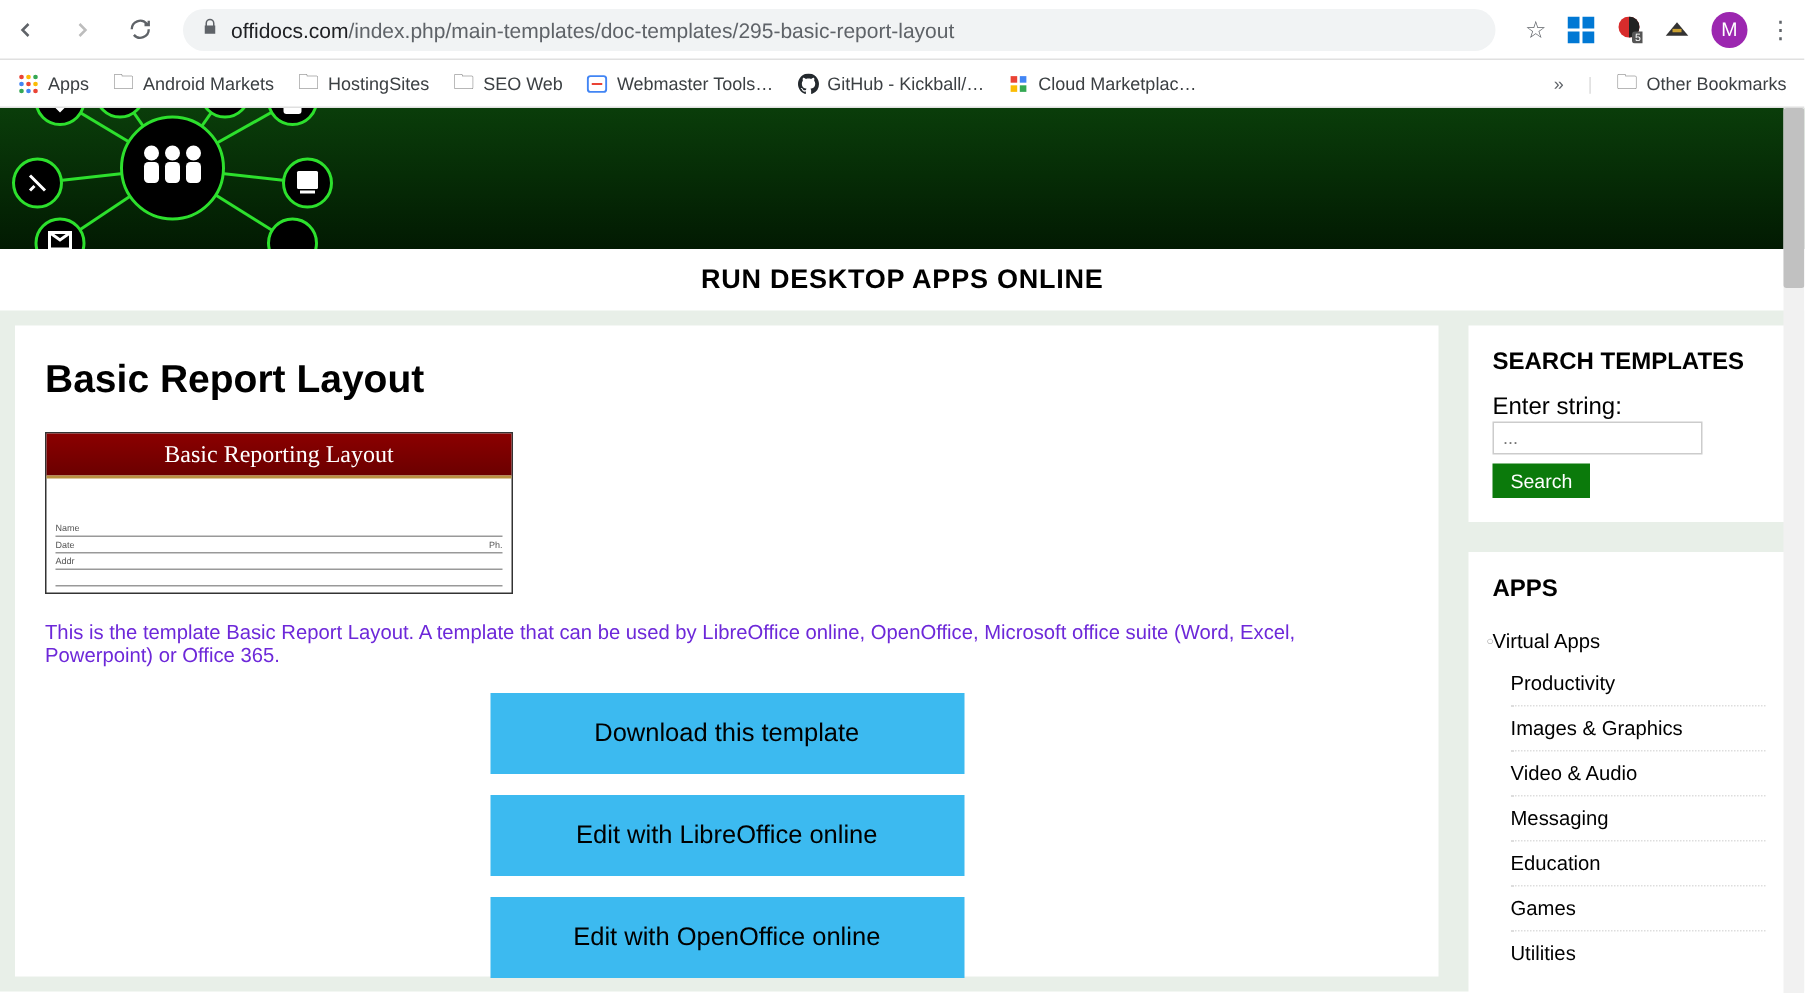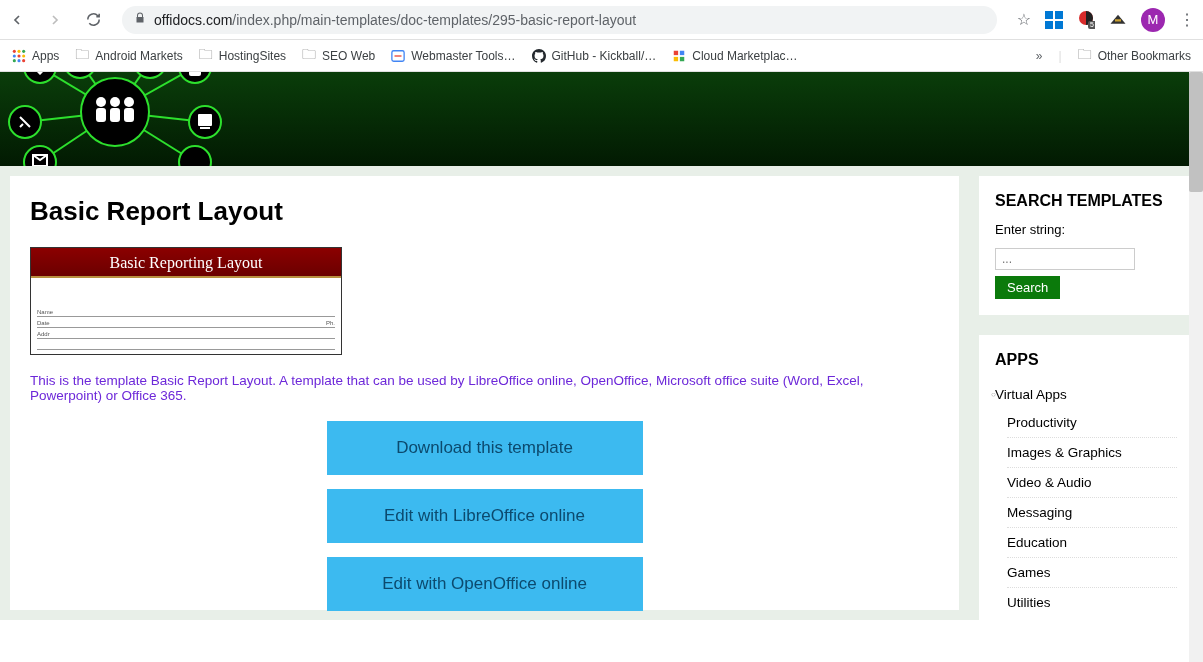--- a/index.html
+++ b/index.html
@@ -40,24 +40,24 @@
 .side-box { background: #fff; padding: 16px 16px; }
 
 .page-title { font-family: 'Arial Black', Arial, sans-serif; font-size: 26px; font-weight: 900; margin-bottom: 20px; }
 .template-thumb { width: 312px; height: 108px; border: 1px solid #333; margin-bottom: 18px; background: #fff; display: flex; flex-direction: column; }
 .thumb-header { height: 30px; background: linear-gradient(180deg, #8b0000 0%, #6b0000 100%); border-bottom: 2px solid #b89040; color: #fff; text-align: center; font-family: Georgia, serif; font-size: 16px; line-height: 30px; }
 .thumb-body { flex: 1; padding: 8px 6px 4px 6px; display: flex; flex-direction: column; justify-content: flex-end; gap: 3px; font-size: 6px; color: #555; }
 .thumb-line { border-bottom: 1px solid #999; height: 8px; font-size: 6px; display: flex; justify-content: space-between; }
 
 .desc { font-size: 13.5px; color: #6d28d9; margin-bottom: 18px; }
 .btn-stack { display: flex; flex-direction: column; align-items: center; gap: 14px; }
-.big-btn { width: 316px; height: 54px; background: #3cbaf0; color: #0c4a6e; border: none; font-size: 17px; cursor: pointer; display: flex; align-items: center; justify-content: center; }
+.big-btn { width: 316px; height: 54px; background: #3cbaf0; color: #000000; border: none; font-size: 17px; cursor: pointer; display: flex; align-items: center; justify-content: center; }
 
 .side-heading { font-family: 'Arial Black', Arial, sans-serif; font-size: 16px; font-weight: 900; margin-bottom: 12px; }
-.search-label { font-size: 13px; margin-bottom: 11px; display: block; }
+.search-label { font-size: 16px; margin-bottom: 0; display: block; }
 .search-input { width: 140px; height: 22px; border: 1px solid #ccc; padding: 2px 6px; font-size: 12px; margin-bottom: 6px; display: block; }
 .search-btn { background: #0b7a0b; color: #fff; border: none; padding: 4px 12px; font-size: 13px; cursor: pointer; }
 
 .menu-list { list-style: none; font-size: 13.5px; }
 .menu-list > li { padding: 6px 0; cursor: pointer; }
 .menu-top { position: relative; padding-left: 12px; }
 .menu-top::before { content: "○"; position: absolute; left: -4px; font-size: 8px; color: #999; top: 9px; }
 .menu-sub { list-style: none; padding-left: 12px; }
 .menu-sub li { padding: 7px 0; border-top: 1px dotted #ddd; cursor: pointer; }
 .menu-sub li:first-child { border-top: none; }
@@ -219,20 +219,21 @@
       <g fill="#fff" transform="translate(115,60)">
         <circle cx="-14" cy="-10" r="5"></circle>
           <rect x="-19" y="-4" width="10" height="14" rx="3"></rect>
         <circle cx="0" cy="-10" r="5"></circle>
           <rect x="-5" y="-4" width="10" height="14" rx="3"></rect>
         <circle cx="14" cy="-10" r="5"></circle>
           <rect x="9" y="-4" width="10" height="14" rx="3"></rect>
       </g>
     </svg>
   </div>
+  <div class="tagline-band">RUN DESKTOP APPS ONLINE</div>
 
   <div class="content-wrap">
     <div class="main-col">
       <h1 class="page-title">Basic Report Layout</h1>
       <div class="template-thumb">
         <div class="thumb-header">Basic Reporting Layout</div>
         <div class="thumb-body">
           <div class="thumb-line">
               <span>Name</span>
             </div>

